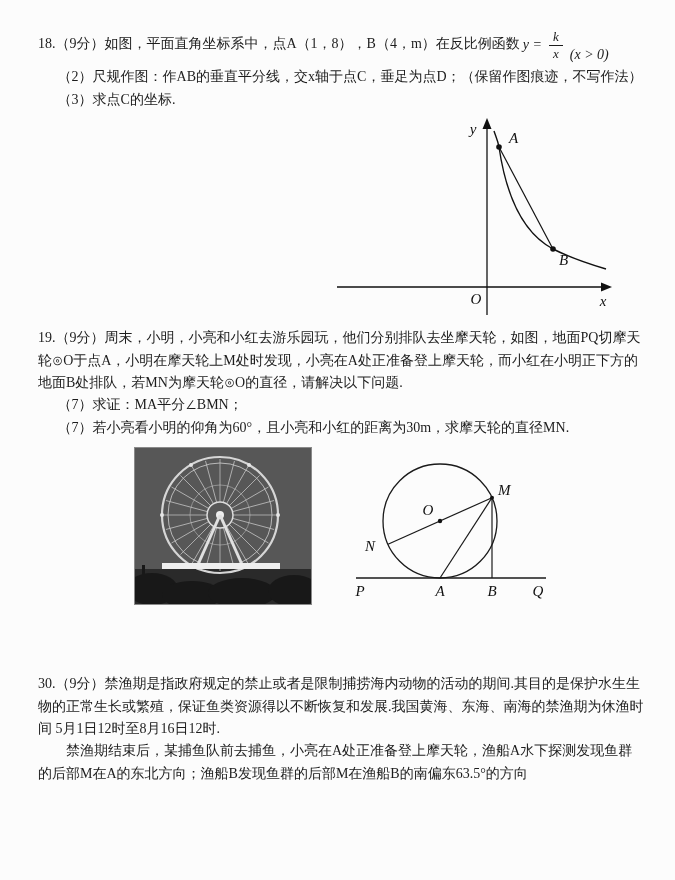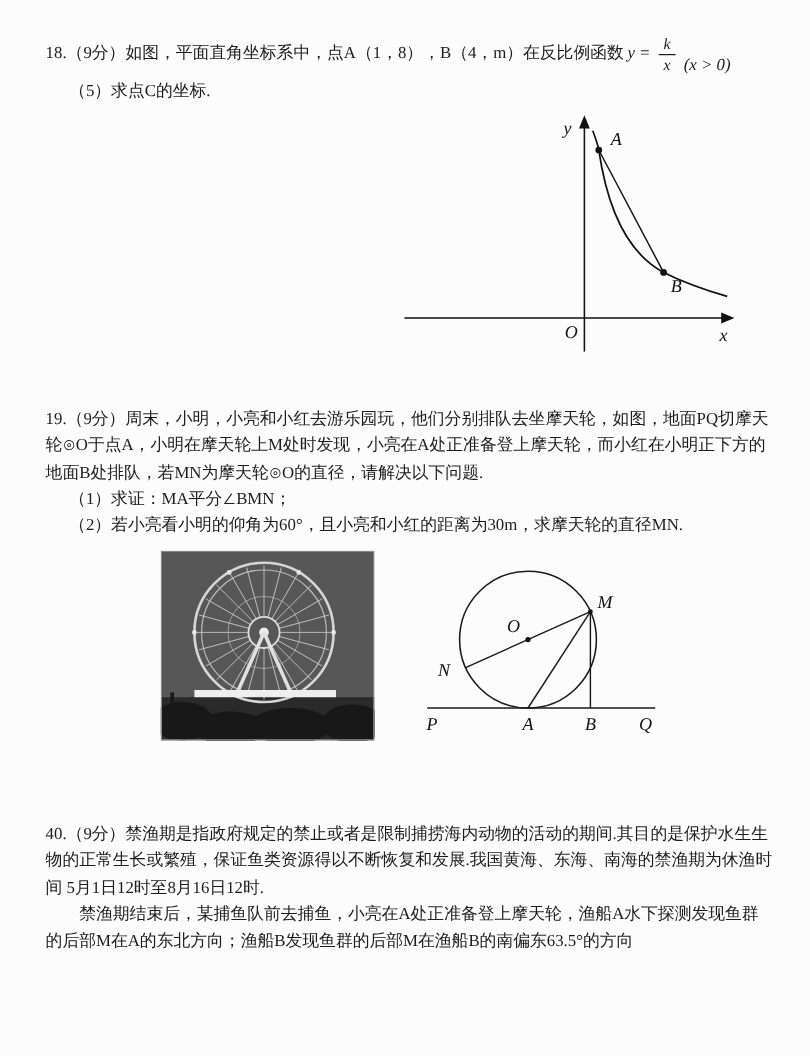--- a/index.html
+++ b/index.html
@@ -23,21 +23,21 @@
   
   .formula { display: inline-flex; align-items: center; vertical-align: middle; font-style: italic; margin: 0 3px; }
   .f-lhs { margin-right: 4px; }
   .frac { display: inline-flex; flex-direction: column; align-items: center; line-height: 1.05; font-size: 13px; margin: 0 3px; }
   .frac .num { border-bottom: 1px solid #1c1c1c; padding: 0 4px 1px; }
   .frac .den { padding-top: 1px; }
   .f-cond { margin-left: 4px; margin-top: 20px; }
 
   .graph-wrap { display: flex; justify-content: flex-end; padding-right: 30px; margin-top: 6px; }
 
-  .p19 { margin-top: 34px; }
+  .p19 { }
   .figures { display: flex; align-items: flex-start; margin-top: 8px; margin-left: 96px; gap: 40px; }
   .fig-diagram { margin-top: 4px; }
 
   .p20 { margin-top: 50px; }
   .indent2 { text-indent: 2em; }
 
   svg text {
     font-family: "Liberation Serif", serif;
     font-style: italic;
     font-size: 15px;
@@ -53,21 +53,22 @@
     <p class="para">
       <span>18.（9分）如图，平面直角坐标系中，点A（1，8），B（4，m）在反比例函数</span><span class="formula">
           <span class="f-lhs">y =</span>
           <span class="frac">
             <span class="num">k</span>
             <span class="den">x</span>
           </span>
           <span class="f-cond">(x &gt; 0)</span>
         </span>
     </p>
-    <p class="para item">（5）求点C的坐标.</p>
+    <p class="para item">（2）尺规作图：作AB的垂直平分线，交x轴于点C，垂足为点D；（保留作图痕迹，不写作法）</p>
+    <p class="para item">（3）求点C的坐标.</p>
 
     <div class="graph-wrap">
       <svg width="290" height="210" viewBox="0 0 290 210">
 
         <line x1="162" y1="8" x2="162" y2="198" stroke="#111" stroke-width="1.3"></line>
         <polygon points="162,1 157.5,12 166.5,12" fill="#111"></polygon>
         <line x1="12" y1="170" x2="280" y2="170" stroke="#111" stroke-width="1.3"></line>
         <polygon points="287,170 276,165.5 276,174.5" fill="#111"></polygon>
 
         <path d="M 169,14 C 171,20 173,24 174,30 C 181,78 198,116 228,132 C 246,141 264,147 281,152" fill="none" stroke="#111" stroke-width="1.4"></path>
@@ -81,22 +82,22 @@
         <text x="278" y="189" text-anchor="middle">x</text>
         <text x="151" y="187" text-anchor="middle">O</text>
         <text x="184" y="26">A</text>
         <text x="234" y="148">B</text>
       </svg>
     </div>
   </section>
 
   <section class="problem p19">
     <p class="para">19.（9分）周末，小明，小亮和小红去游乐园玩，他们分别排队去坐摩天轮，如图，地面PQ切摩天轮⊙O于点A，小明在摩天轮上M处时发现，小亮在A处正准备登上摩天轮，而小红在小明正下方的地面B处排队，若MN为摩天轮⊙O的直径，请解决以下问题.</p>
-    <p class="para item">（1）求证：MA平分∠BMN；</p>
-    <p class="para item">（2）若小亮看小明的仰角为60°，且小亮和小红的距离为30m，求摩天轮的直径MN.</p>
+    <p class="para item">（7）求证：MA平分∠BMN；</p>
+    <p class="para item">（7）若小亮看小明的仰角为60°，且小亮和小红的距离为30m，求摩天轮的直径MN.</p>
 
     <div class="figures">
 
       <svg class="fig-photo" width="178" height="158" viewBox="0 0 178 158">
         <rect x="0" y="0" width="178" height="158" fill="#575757"></rect>
         <rect x="0" y="122" width="178" height="36" fill="#2a2a2a"></rect>
 
         <circle cx="86" cy="68" r="58" fill="none" stroke="#d6d6d6" stroke-width="2.2"></circle>
         <circle cx="86" cy="68" r="52" fill="none" stroke="#b9b9b9" stroke-width="1"></circle>
         <circle cx="86" cy="68" r="30" fill="none" stroke="#a9a9a9" stroke-width="0.7"></circle>
@@ -161,17 +162,17 @@
         <text x="8" y="145" text-anchor="middle">P</text>
         <text x="88" y="145" text-anchor="middle">A</text>
         <text x="140" y="145" text-anchor="middle">B</text>
         <text x="186" y="145" text-anchor="middle">Q</text>
       </svg>
 
     </div>
   </section>
 
   <section class="problem p20">
-    <p class="para">40.（9分）禁渔期是指政府规定的禁止或者是限制捕捞海内动物的活动的期间.其目的是保护水生生物的正常生长或繁殖，保证鱼类资源得以不断恢复和发展.我国黄海、东海、南海的禁渔期为休渔时间 5月1日12时至8月16日12时.</p>
+    <p class="para">30.（9分）禁渔期是指政府规定的禁止或者是限制捕捞海内动物的活动的期间.其目的是保护水生生物的正常生长或繁殖，保证鱼类资源得以不断恢复和发展.我国黄海、东海、南海的禁渔期为休渔时间 5月1日12时至8月16日12时.</p>
     <p class="para indent2">禁渔期结束后，某捕鱼队前去捕鱼，小亮在A处正准备登上摩天轮，渔船A水下探测发现鱼群的后部M在A的东北方向；渔船B发现鱼群的后部M在渔船B的南偏东63.5°的方向</p>
   </section>
 
 </div>
 
 </body></html>

